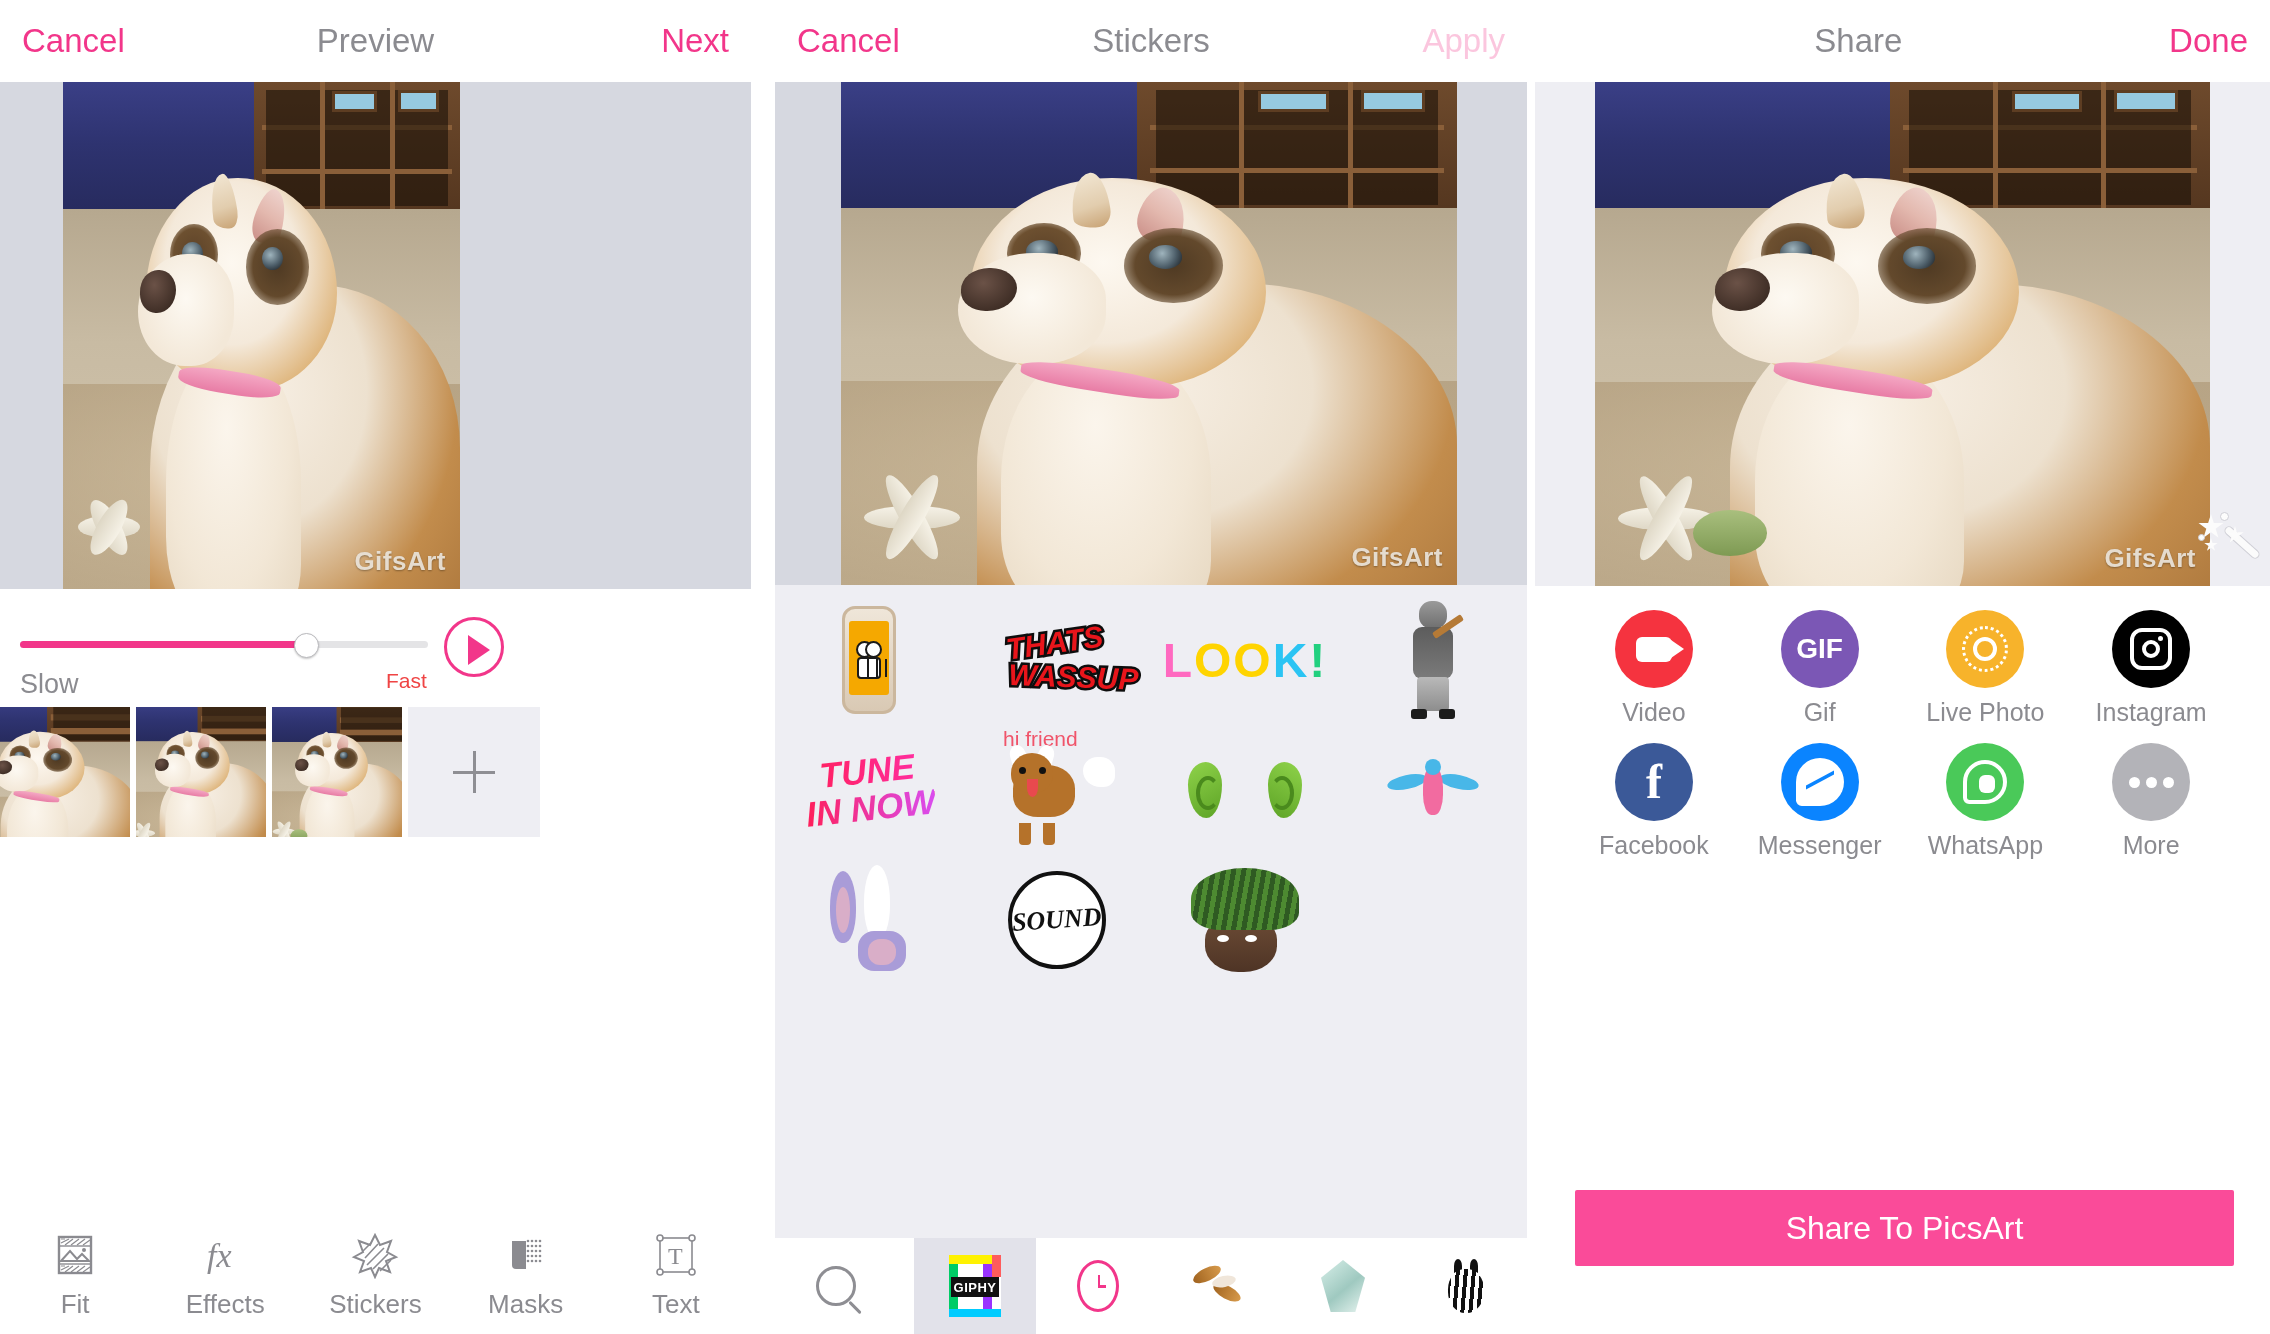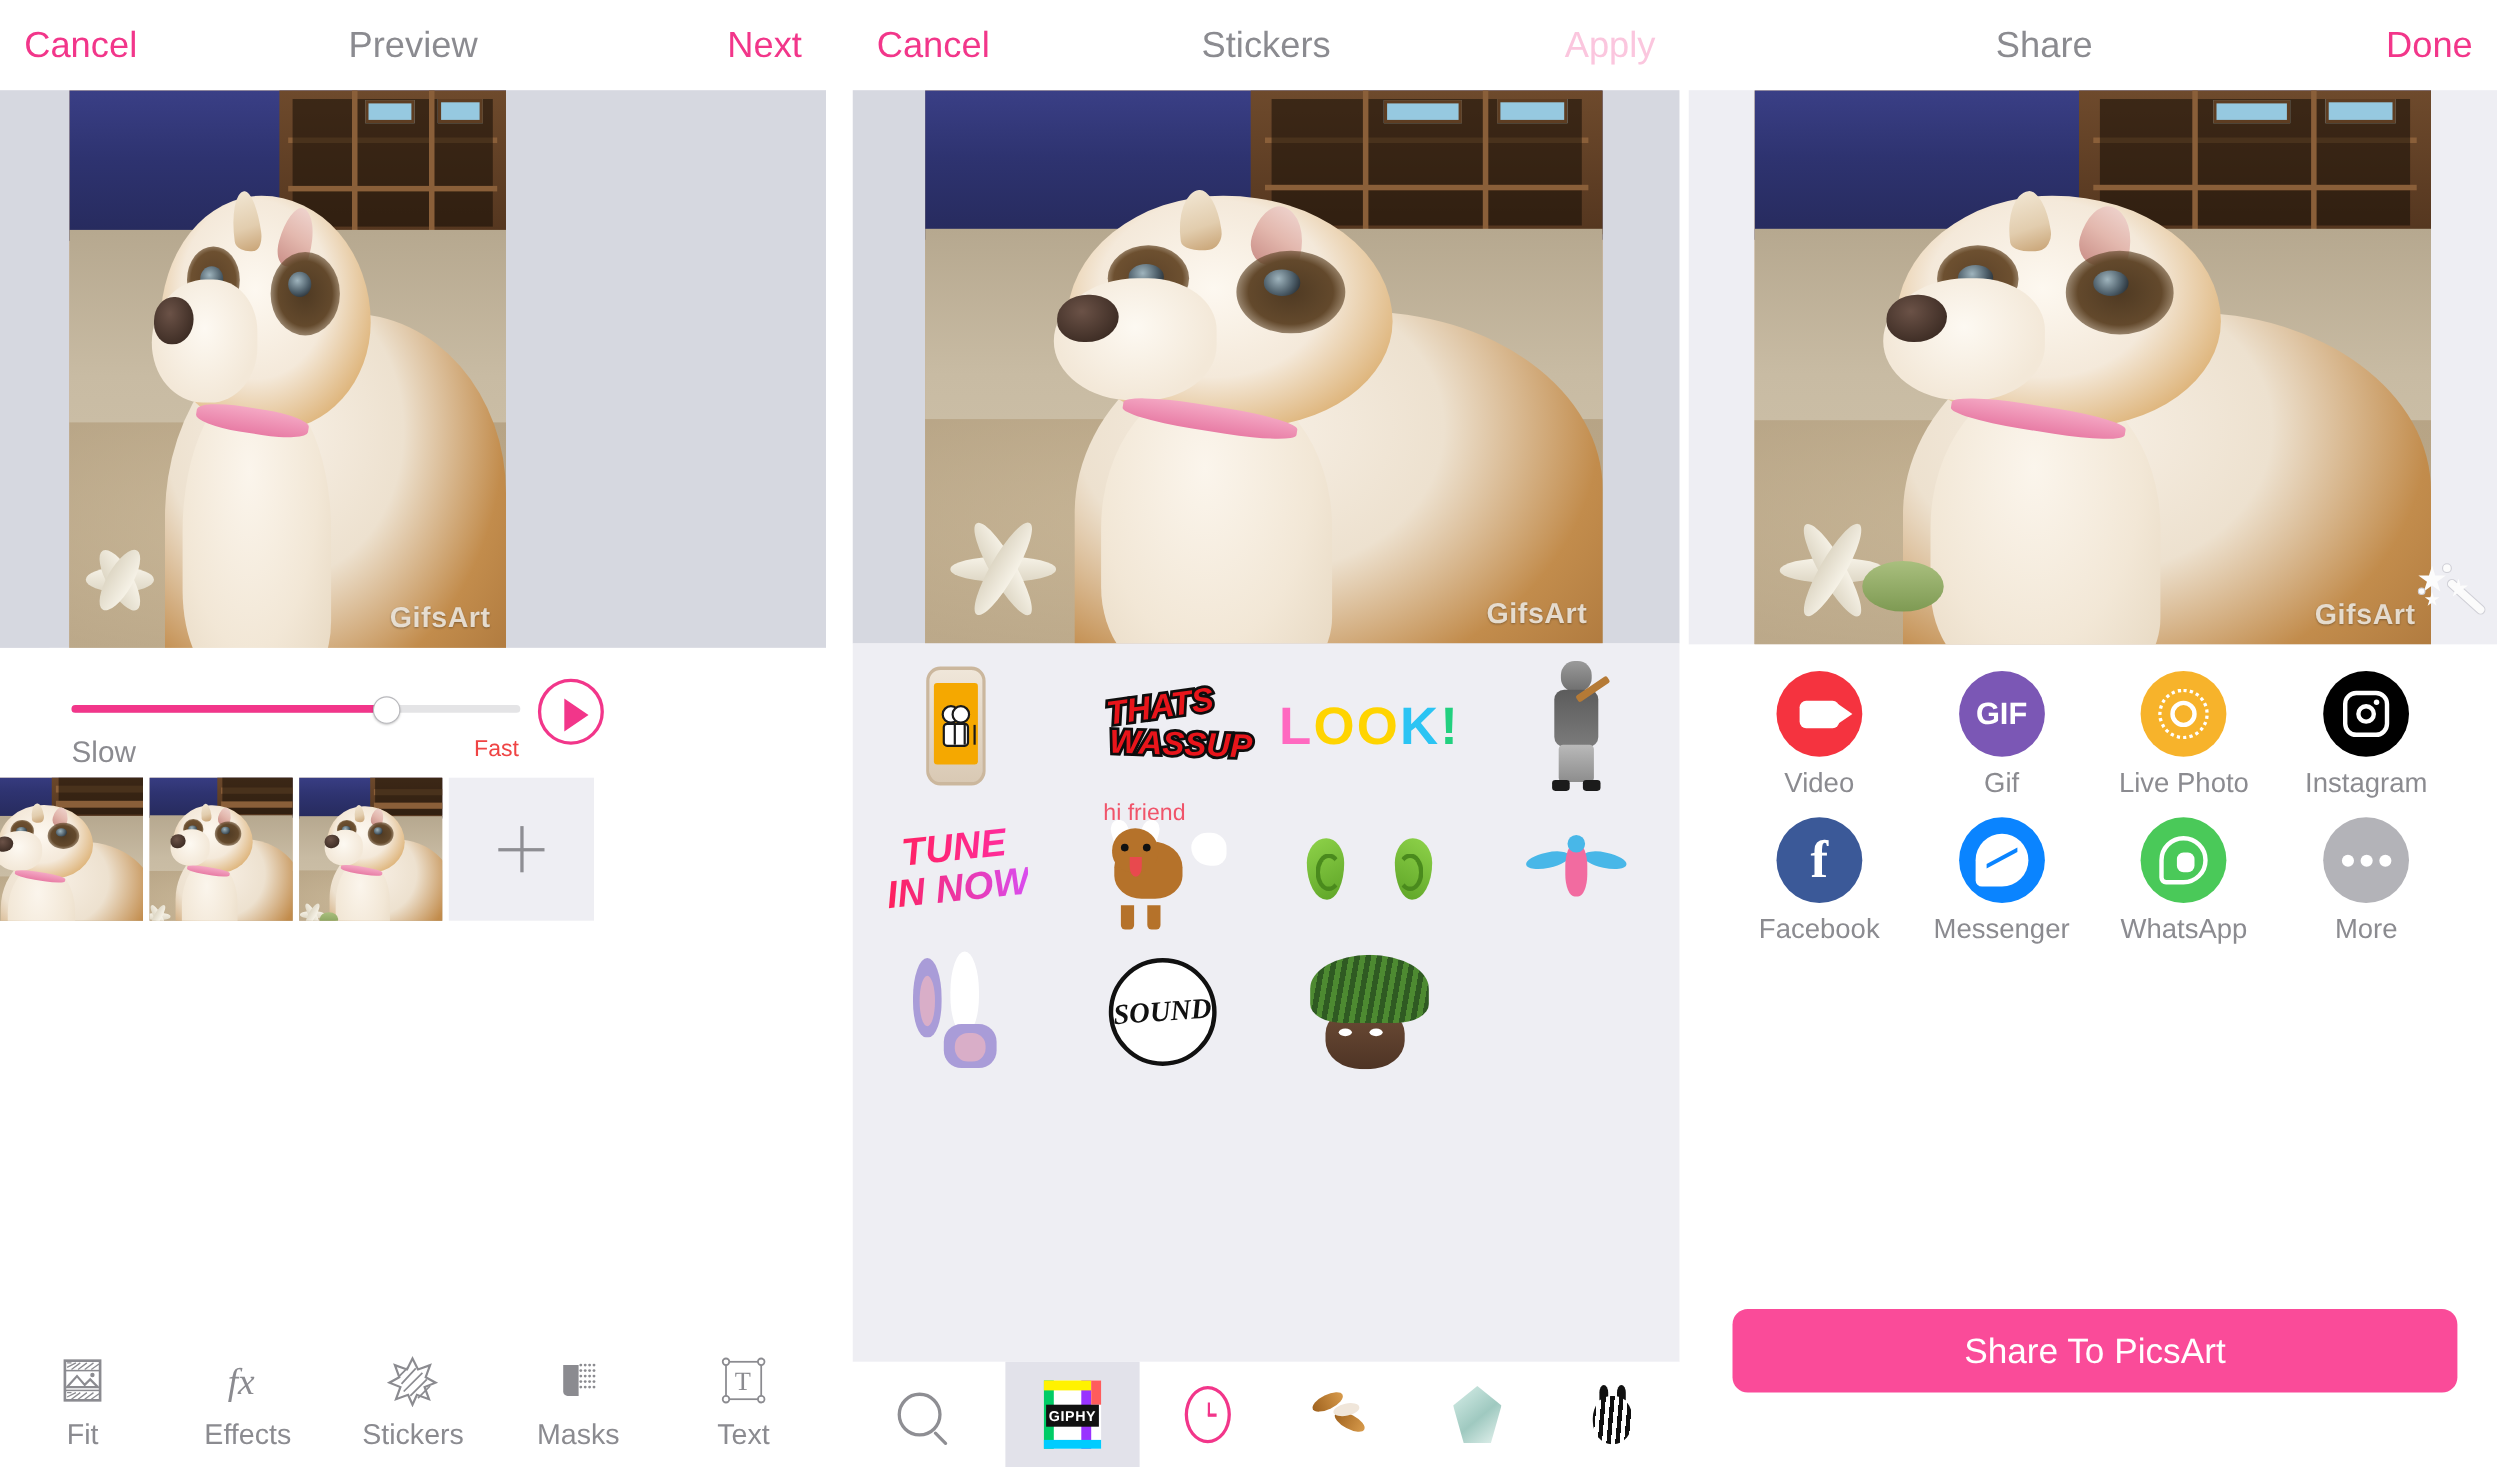--- a/index.html
+++ b/index.html
@@ -165,21 +165,21 @@
     background: linear-gradient(180deg,#a9bf7e,#7e9a53); border-radius:50%; }
 
   .watermark {
     position:absolute; right:14px; bottom:12px;
     color:#e9e3da; font-size:26px; font-weight:bold;
     letter-spacing:.5px; text-shadow: 0 1px 2px rgba(0,0,0,.35);
     font-family:"Liberation Sans", sans-serif; opacity:.92;
   }
 
   
-  .speed-area { position:relative; height:118px; background:#fff;margin-left:45px; }
+  .speed-area { position:relative; height:118px; background:#fff; }
   .slider-wrap {
     position:absolute; left:20px; top:46px; width:408px; height:20px;
   }
   .track-bg {
     position:absolute; left:0; right:0; top:6px; height:7px;
     background:#e4e4e6; border-radius:4px;
   }
   .track-fill {
     position:absolute; left:0; top:6px; height:7px;
     background:#f2368a; border-radius:4px;
@@ -377,21 +377,21 @@
   .ico-fb { font-size:48px; font-family:"Liberation Serif", serif; line-height:.9; }
   .ico-msgr { width:48px;height:48px;border-radius:50% 50% 50% 12%;background:#fff;position:relative;}
   .ico-msgr::after{content:"";position:absolute;left:10px;top:20px;width:28px;height:4px;background:#0a84ff;transform:skewY(-28deg);}
   .ico-wa { width:44px;height:44px;border:4px solid #fff;border-radius:50% 50% 50% 14%;position:relative;}
   .ico-wa::after{content:"";position:absolute;left:12px;top:11px;width:16px;height:18px;border-radius:6px;background:#fff;}
   .ico-more { display:flex; gap:6px; }
   .ico-more i{width:11px;height:11px;border-radius:50%;background:#fff;}
 
   .share-picsart {
     position:absolute; left:40px; right:36px; bottom:68px; height:76px;
-    border-radius:14px; background:#fa4b99; border:none; color:#fff;
+    border-radius:2px; background:#fa4b99; border:none; color:#fff;
     font-size:32px; cursor:pointer; font-family:"Liberation Sans", sans-serif;
   }
   .magic-wand { position:absolute; right:6px; top:430px; width:66px; height:66px; cursor:pointer; }
   .mw-stick { position:absolute; left:22px; top:26px; width:44px; height:9px; background:#fbfbfb;
     border:1px solid #cfcfd6; border-radius:5px; transform: rotate(42deg); }
   .mw-star { position:absolute; background:#fcfcfc;
     clip-path: polygon(50% 0,61% 35%,98% 35%,68% 57%,79% 91%,50% 70%,21% 91%,32% 57%,2% 35%,39% 35%);
     filter: drop-shadow(0 0 1px #b9b9c2); }
   .mw-s1{left:0px;top:2px;width:26px;height:26px;}
   .mw-s2{left:28px;top:14px;width:18px;height:18px;}

